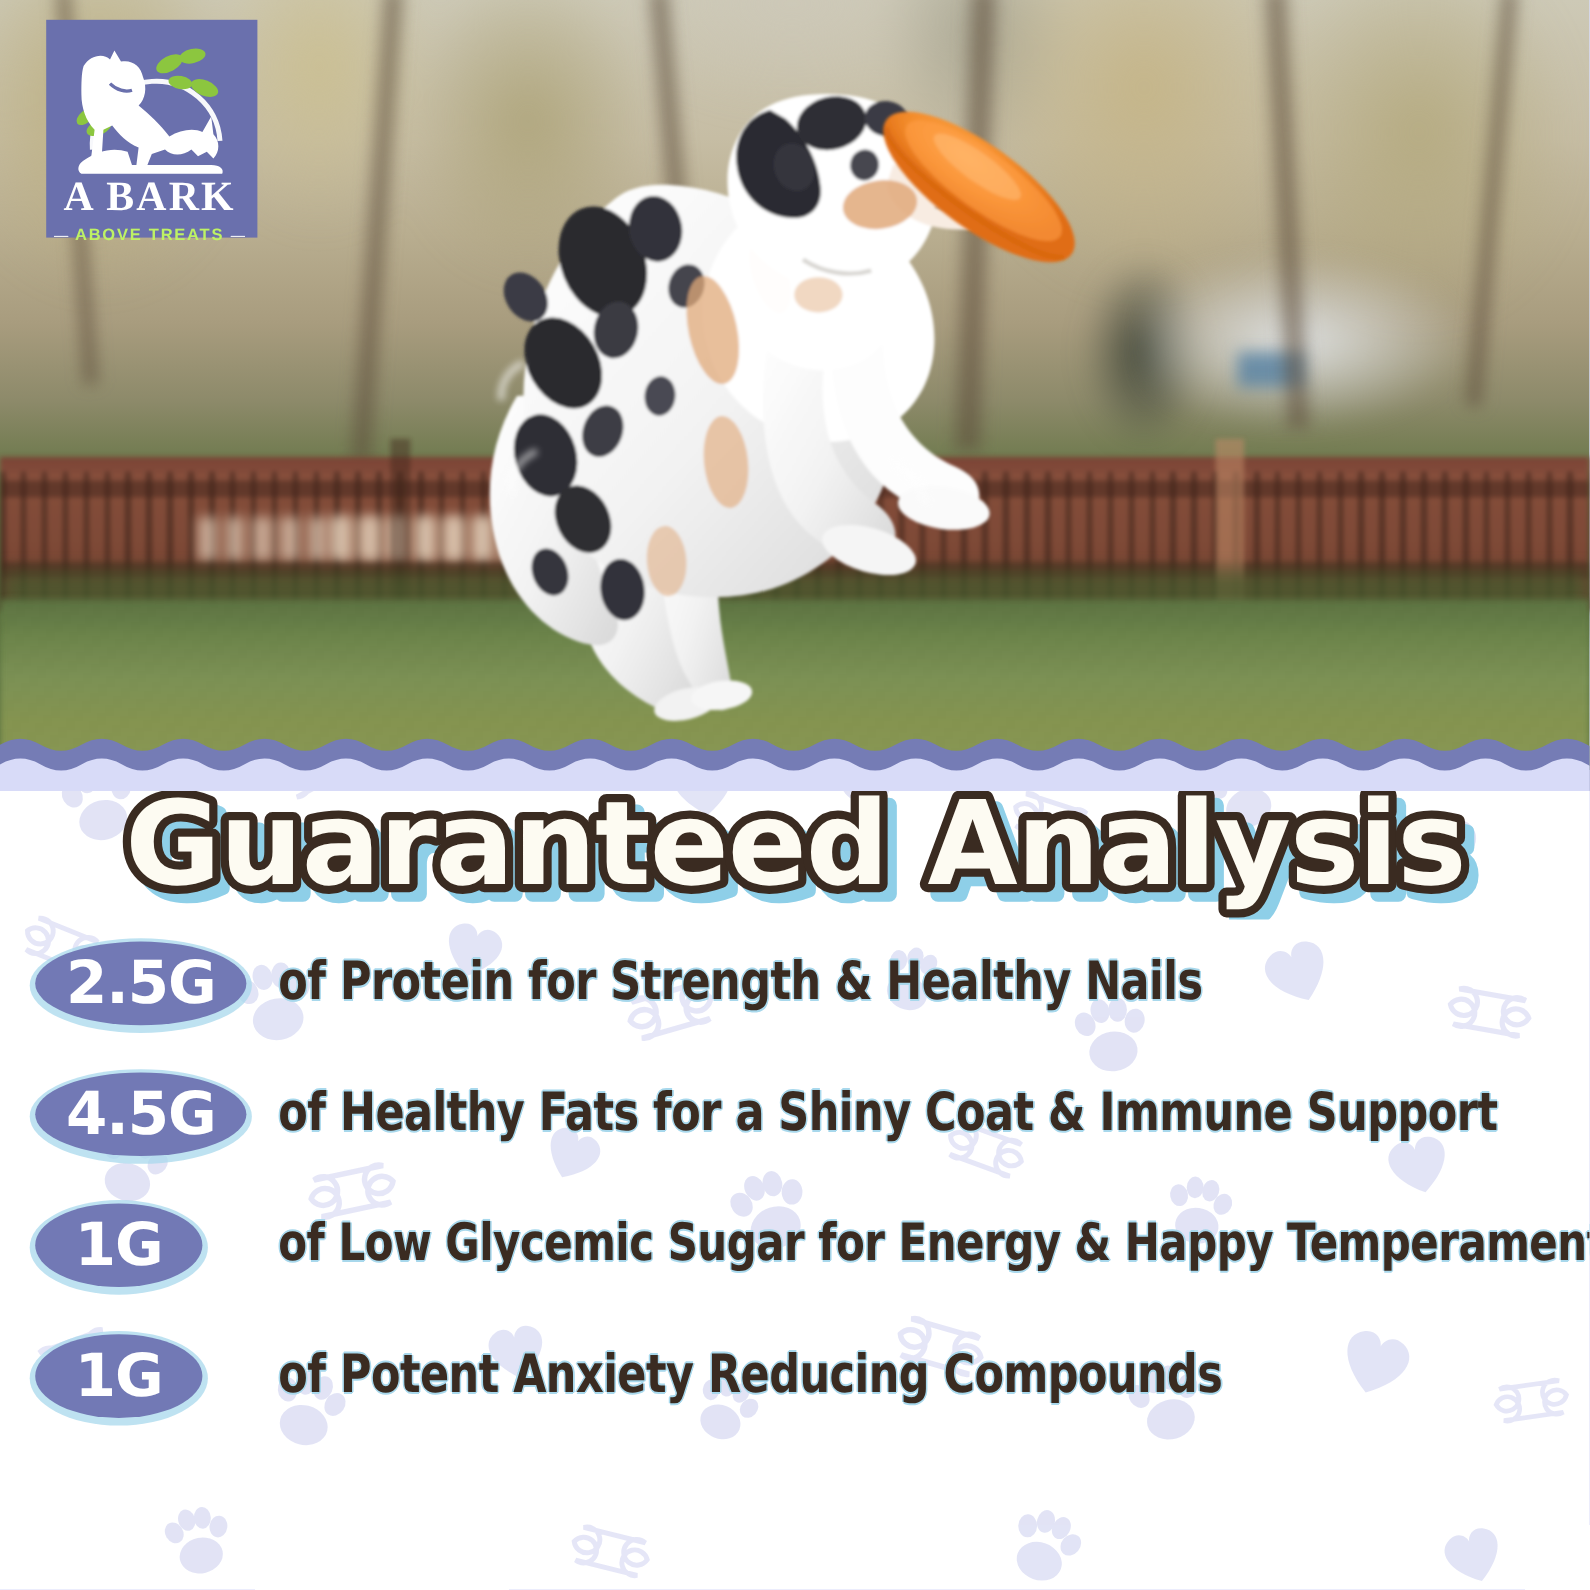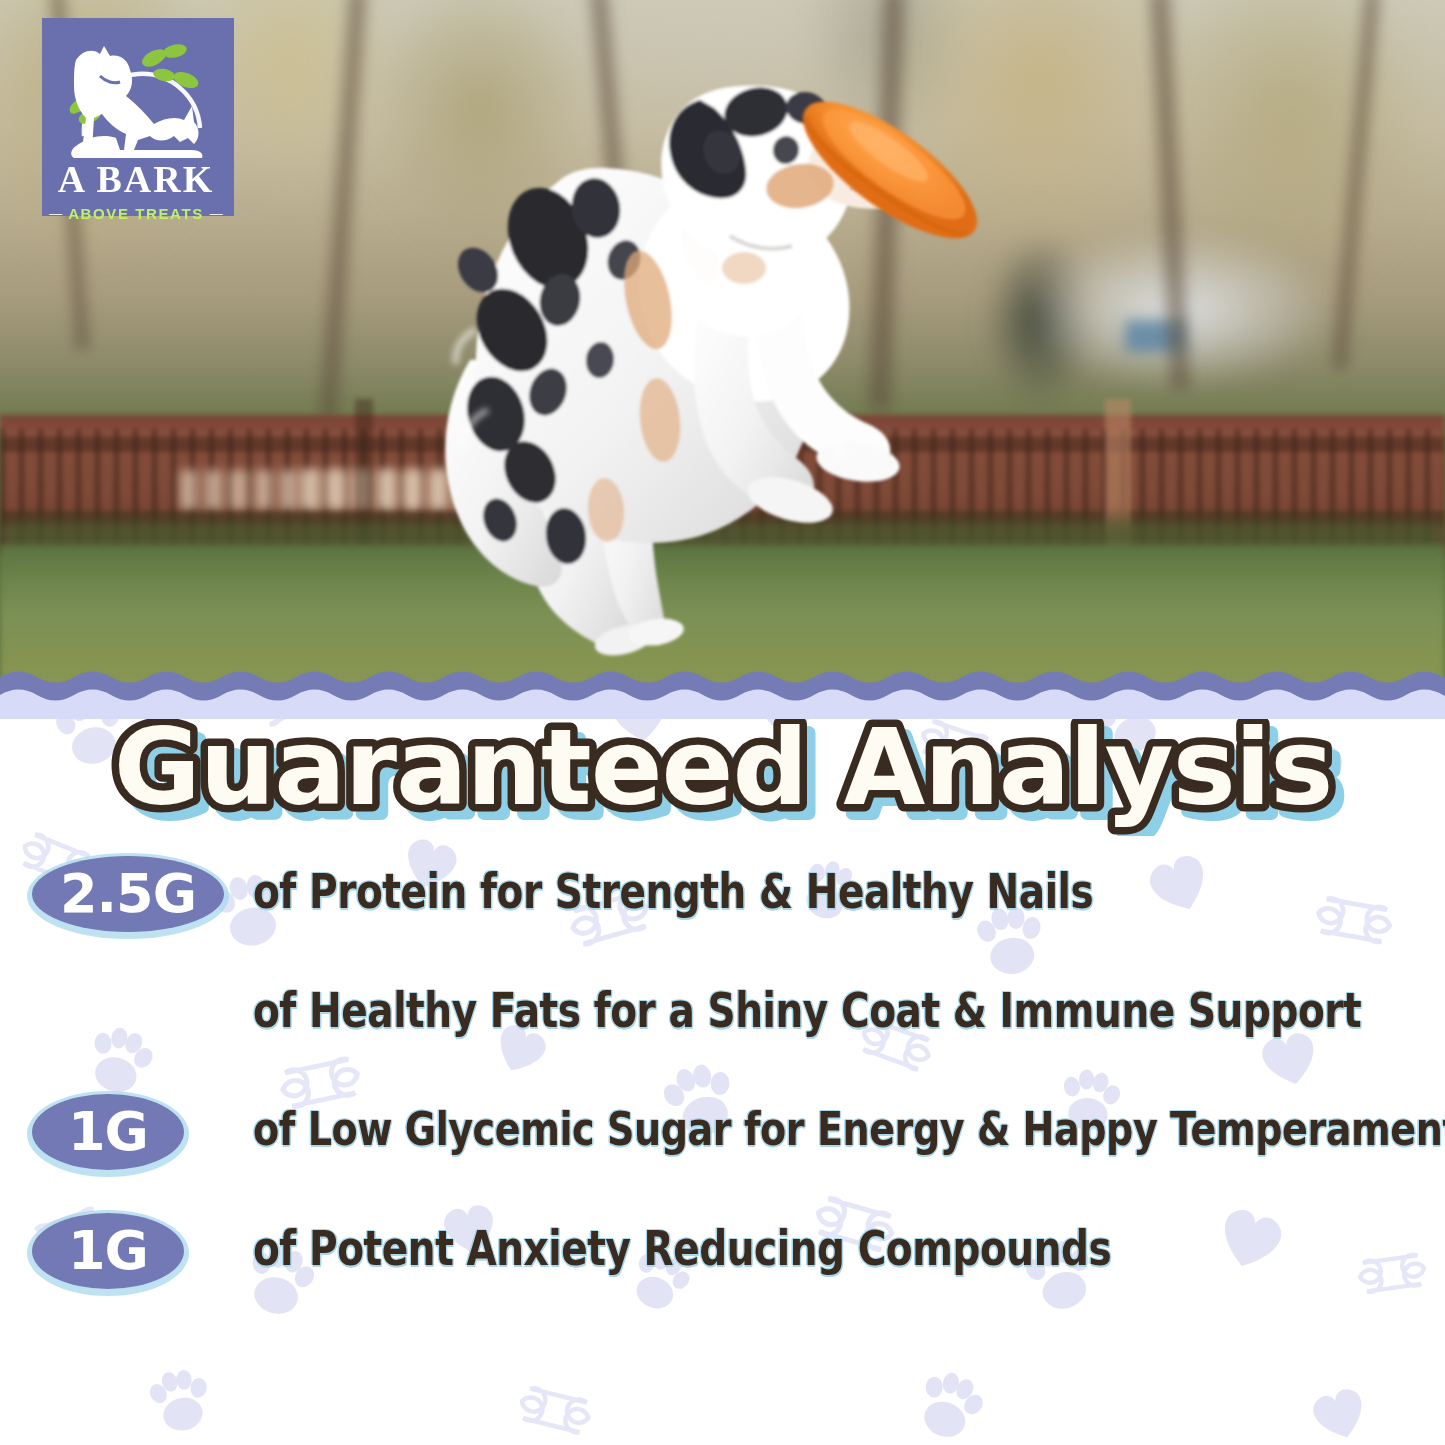--- a/index.html
+++ b/index.html
@@ -561,20 +561,27 @@
             <div class="badgeWrap">
               <svg class="badgeSvg" width="250" height="100" viewBox="0 0 250 100">
                 <ellipse cx="118" cy="46" rx="101" ry="43" fill="#a8d8ec" opacity="0.75"></ellipse>
                 <ellipse cx="118" cy="44" rx="96" ry="38" fill="#7279b5"></ellipse>
                 <text x="118" y="62" text-anchor="middle" style="font-family:&quot;DejaVu Sans&quot;, sans-serif;font-weight:bold;font-size:54px;fill:#ffffff;letter-spacing:-1px;">2.5G</text>
               </svg>
             </div>
             <div class="desc" style="color: rgb(58, 43, 33);">of Protein for Strength &amp; Healthy Nails</div>
           </div>
           <div class="row r1">
+            <div class="badgeWrap">
+              <svg class="badgeSvg" width="250" height="100" viewBox="0 0 250 100">
+                <ellipse cx="118" cy="46" rx="101" ry="43" fill="#a8d8ec" opacity="0.75"></ellipse>
+                <ellipse cx="118" cy="44" rx="96" ry="38" fill="#7279b5"></ellipse>
+                <text x="118" y="62" text-anchor="middle" style="font-family:&quot;DejaVu Sans&quot;, sans-serif;font-weight:bold;font-size:54px;fill:#ffffff;letter-spacing:-1px;">4.5G</text>
+              </svg>
+            </div>
             <div class="desc" style="color: rgb(58, 43, 33);">of Healthy Fats for a Shiny Coat &amp; Immune Support</div>
           </div>
           <div class="row r2">
             <div class="badgeWrap">
               <svg class="badgeSvg" width="250" height="100" viewBox="0 0 250 100">
                 <ellipse cx="98" cy="46" rx="81" ry="43" fill="#a8d8ec" opacity="0.75"></ellipse>
                 <ellipse cx="98" cy="44" rx="76" ry="38" fill="#7279b5"></ellipse>
                 <text x="98" y="62" text-anchor="middle" style="font-family:&quot;DejaVu Sans&quot;, sans-serif;font-weight:bold;font-size:54px;fill:#ffffff;letter-spacing:-1px;">1G</text>
               </svg>
             </div>

